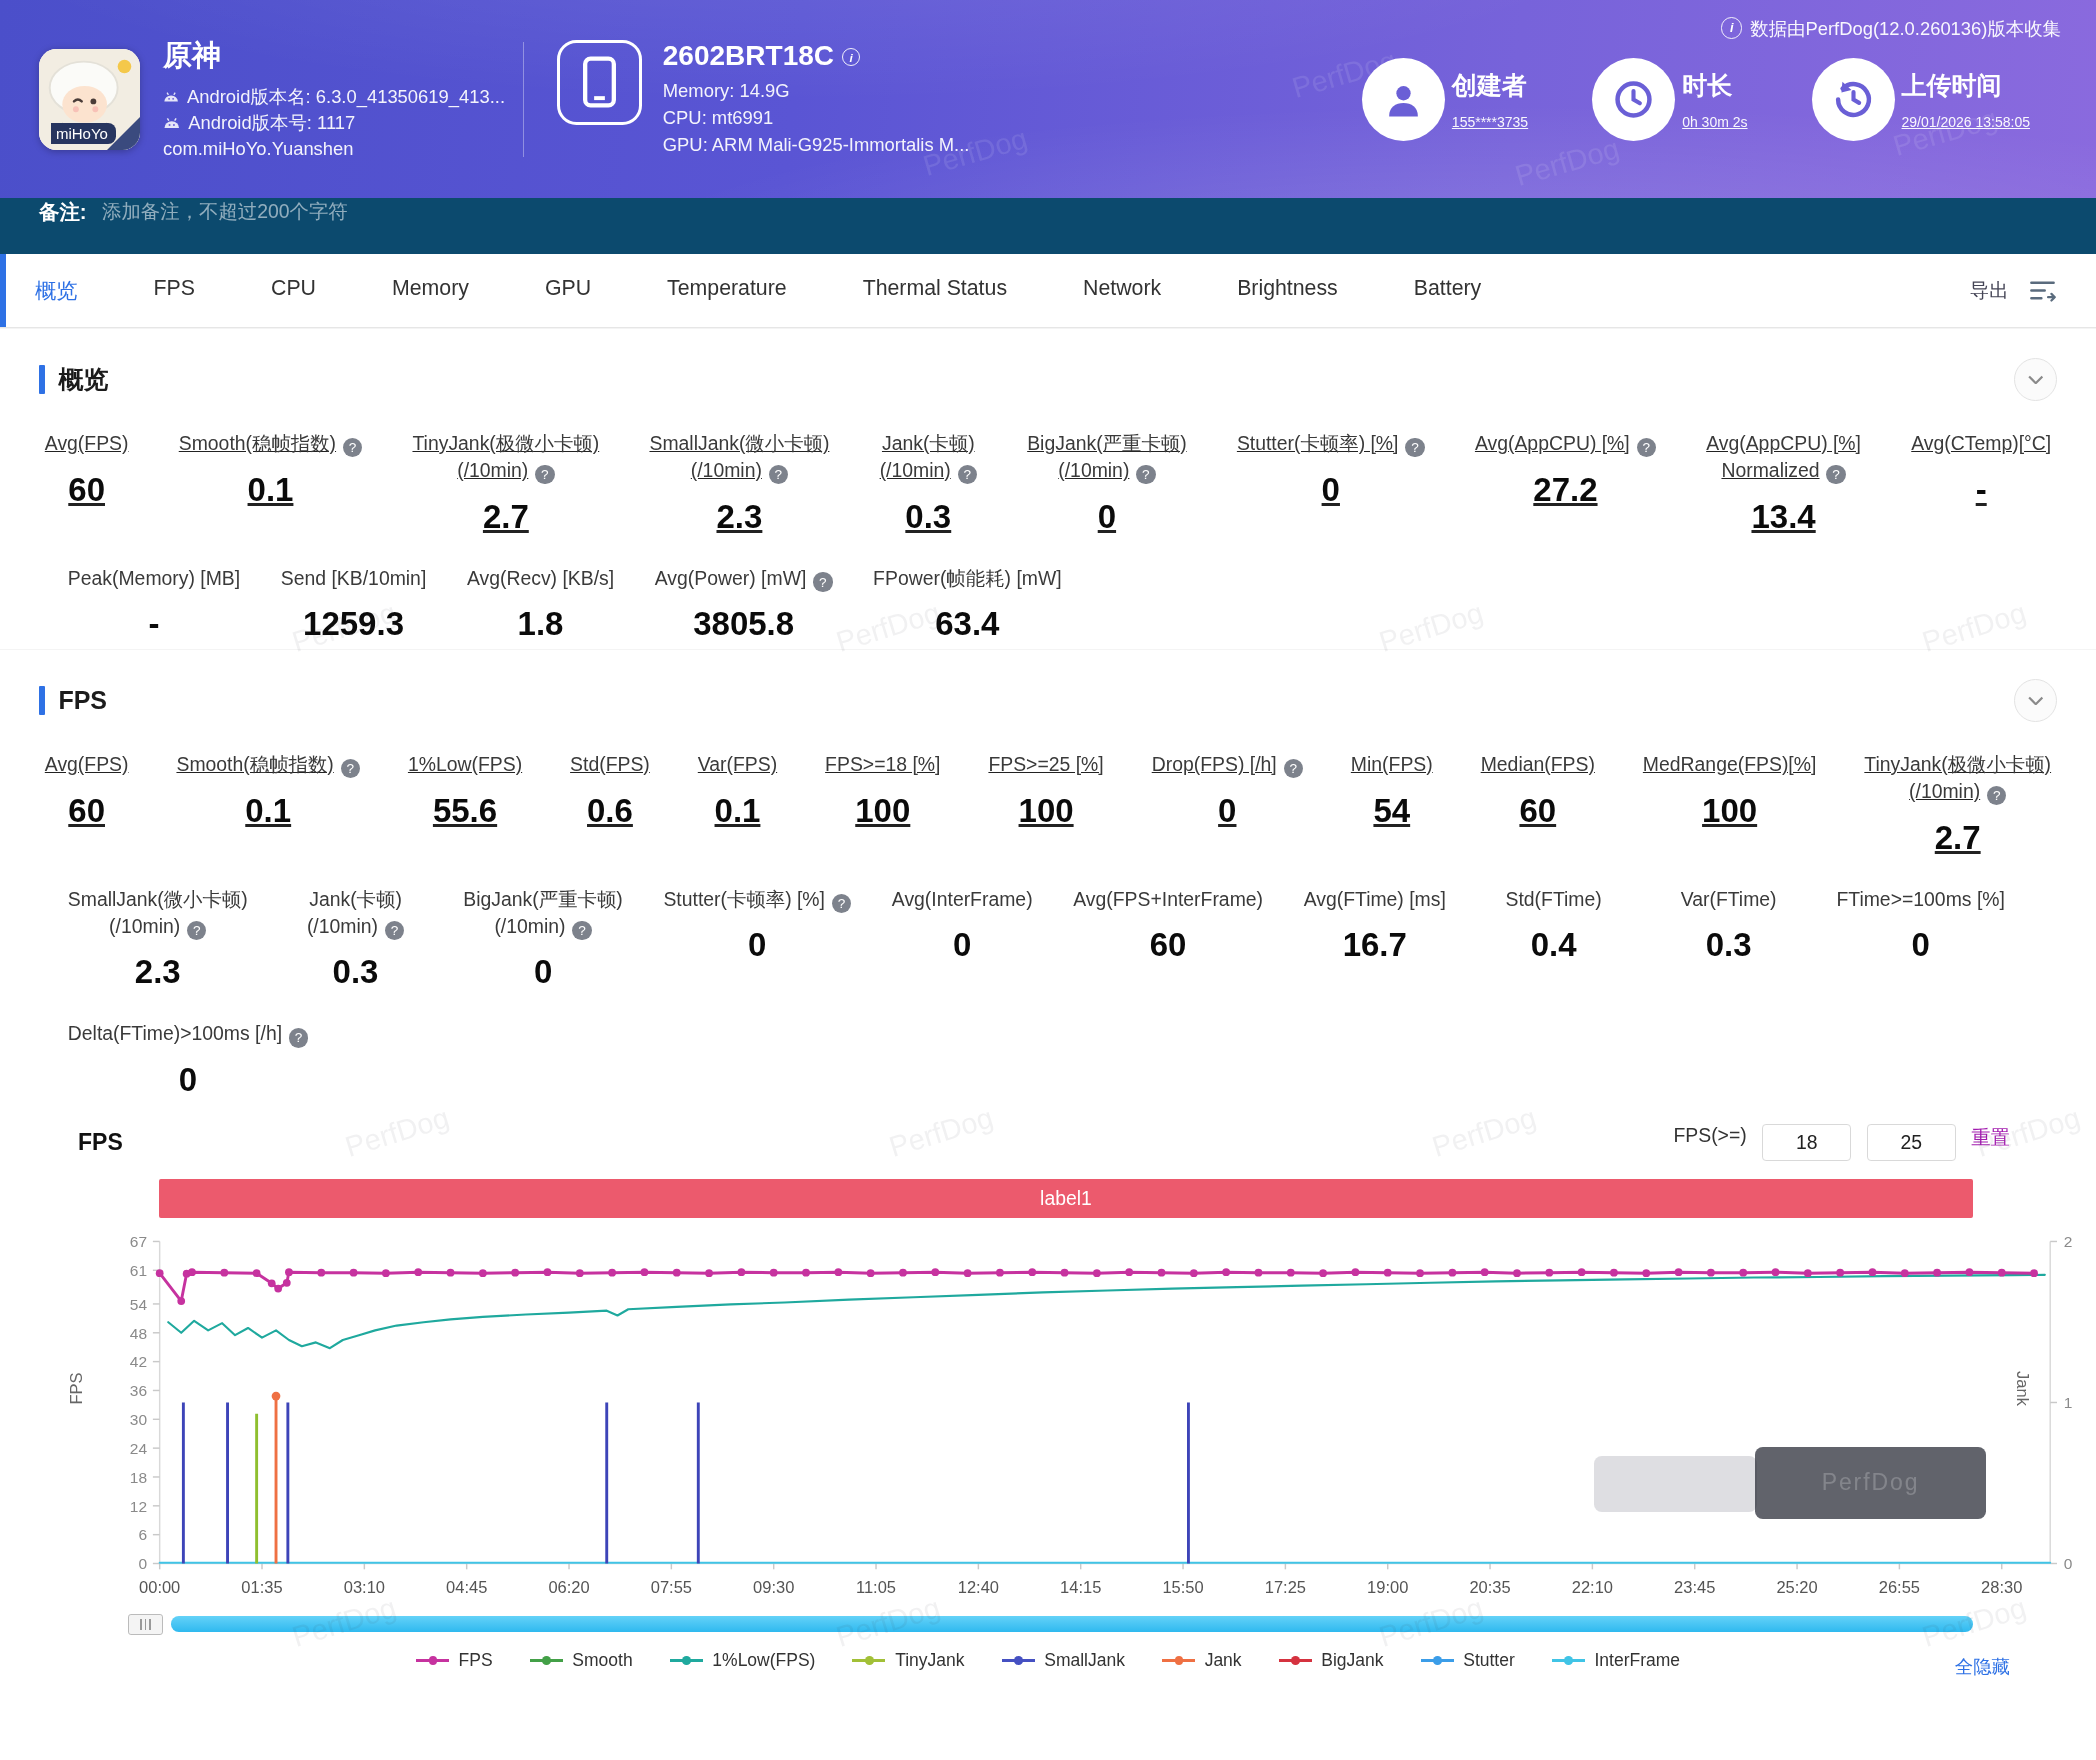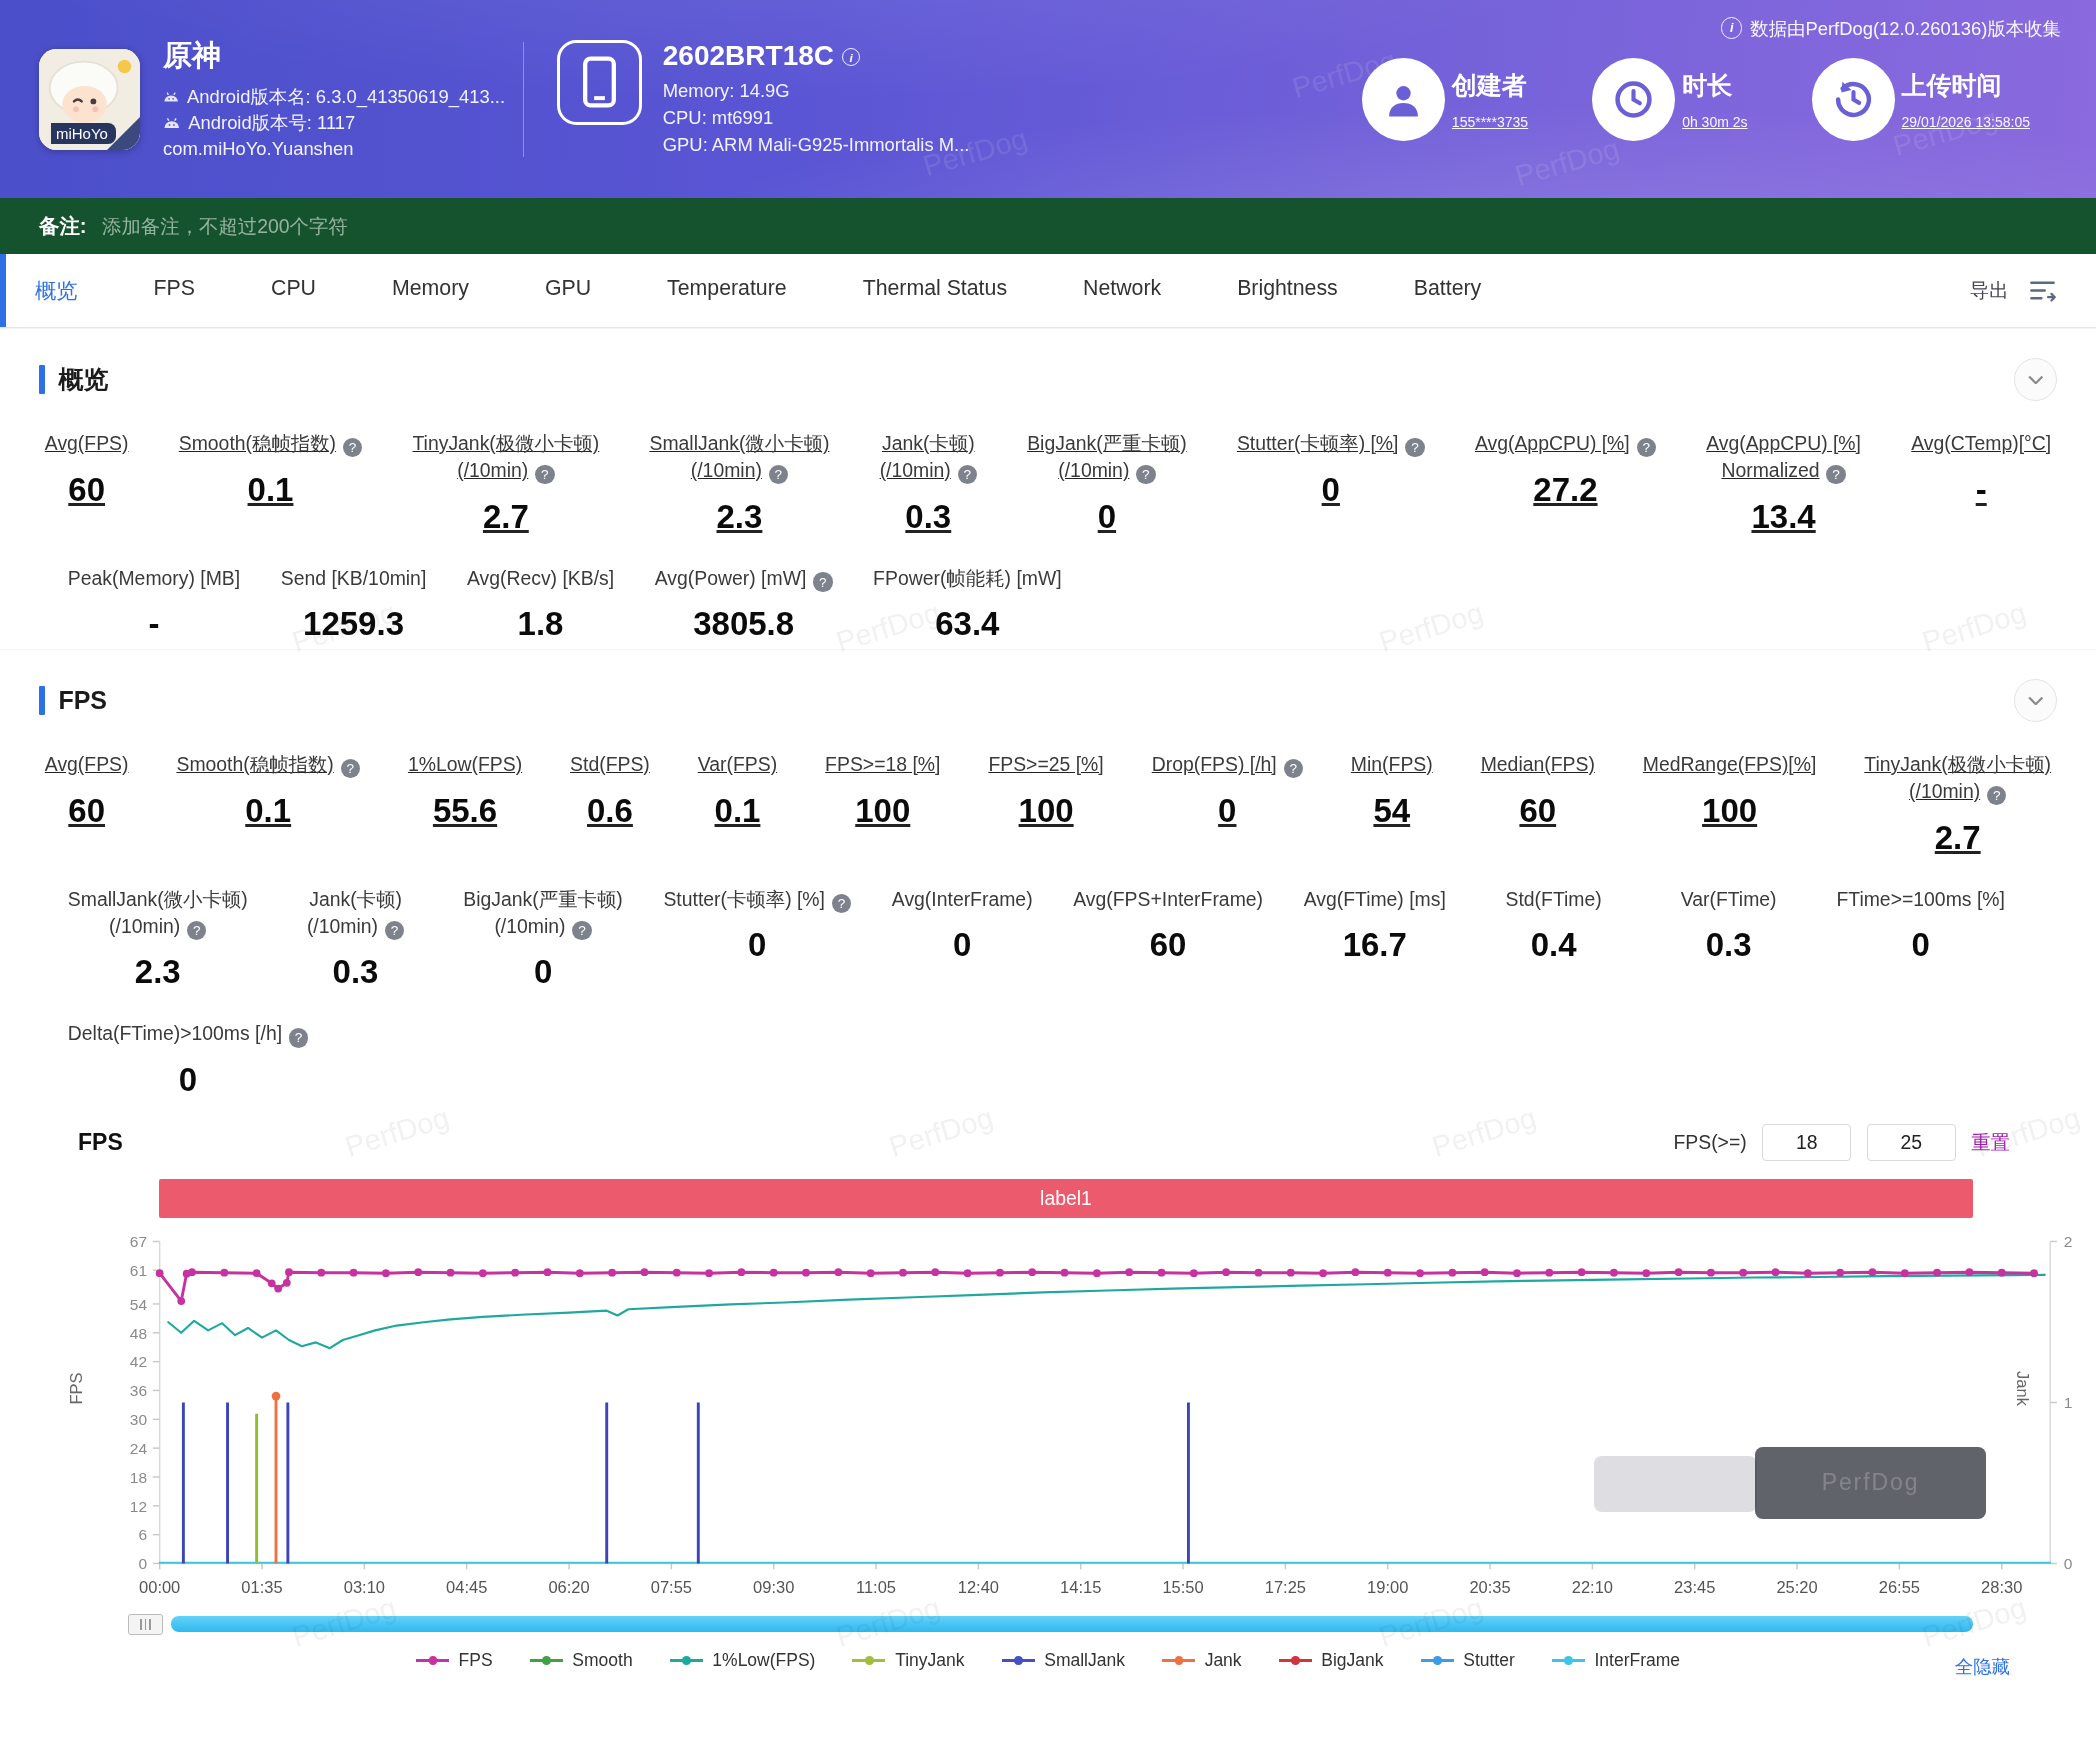--- a/index.html
+++ b/index.html
@@ -34,21 +34,21 @@
 
   .stat-group { display:flex; margin-left:auto; gap:64px; padding-right:27px; }
   .stat { display:flex; align-items:center; gap:7px; }
   .stat-circle { width:83px; height:83px; background:#fff; border-radius:50%; display:flex; align-items:center; justify-content:center; flex:0 0 auto; }
   .stat-label { font-size:25px; font-weight:bold; }
   .stat-value { font-size:14px; margin-top:12px; color:rgba(255,255,255,.95); white-space:nowrap;text-decoration:underline; }
 
   .hdr-wm { position:absolute; color:rgba(255,255,255,.10); font-size:29px; transform:rotate(-16deg); pointer-events:none; }
 
   
-  .note-bar { height:56px; background:#14532d; display:flex; align-items:center; padding:0 39px; color:#fff; }
+  .note-bar { height:56px; background:#0c4a6e; display:flex; align-items:flex-start; padding:0 39px; color:#fff; }
   .note-label { font-size:20.4px; font-weight:bold; }
   .note-placeholder { font-size:19.4px; color:rgba(255,255,255,.55); margin-left:15.5px; }
 
   
   .nav { height:74px; border-bottom:1px solid #e6e6e6; display:flex; align-items:center; padding:0 39px 0 35px; position:relative; background:#fff; }
   .nav::before { content:""; position:absolute; left:0; top:0; bottom:0; width:5.8px; background:#2e71e5; }
   .tabs { display:flex; gap:76px; }
   .tab { font-size:21.3px; color:#333; cursor:pointer; white-space:nowrap; }
   .tab.active { color:#2e71e5; }
   .nav-right { margin-left:auto; display:flex; align-items:center; gap:19.4px; color:#556; }
@@ -69,21 +69,21 @@
   .mcell { text-align:center; padding:0 5.8px; }
   .m-label { font-size:19.4px; color:#3a3a3a; line-height:27px; white-space:nowrap; }
   .m-value { font-size:33px; font-weight:bold; color:#0b0b0b; margin-top:13.6px; }
   .qmark { display:inline-flex; width:19.4px; height:19.4px; border-radius:50%; background:#7d828c; color:#fff; font-size:13.6px;
     align-items:center; justify-content:center; margin-left:6.8px; vertical-align:-1.9px; cursor:pointer; }
 
   
   .chart-wrap { position:relative; padding-top:19.4px; }
   .chart-head { display:flex; align-items:center; padding:0 47px 0 39px; }
   .ctitle { font-size:23px; font-weight:bold; color:#111; }
-  .cctrl { margin-left:auto; display:flex; align-items:center; gap:15.5px; font-size:19.4px; color:#333; }
+  .cctrl { margin-left:auto; display:flex; gap:15.5px; font-size:19.4px; color:#333; }
   .thr { width:89px; height:37px; border:1px solid #d9d9d9; border-radius:3.9px; font-size:19.4px; text-align:center; color:#222; outline:none; }
   .reset { color:#a21caf; font-size:19.4px; cursor:pointer; }
   .banner { margin:17.5px 84px 0 120px; height:39px; background:#ec5a6d; color:#fff; font-size:19.4px;
     display:flex; align-items:center; justify-content:center; border-radius:1.9px; }
   .plot { position:relative; height:388px; margin-top:5.8px; }
   .plot svg { position:absolute; inset:0; }
   .axis-label { position:absolute; font-size:16.5px; color:#666; top:155px; }
   .axis-label.left { left:21.3px; transform:rotate(-90deg); }
   .axis-label.right { right:17.5px; transform:rotate(90deg); }
 

